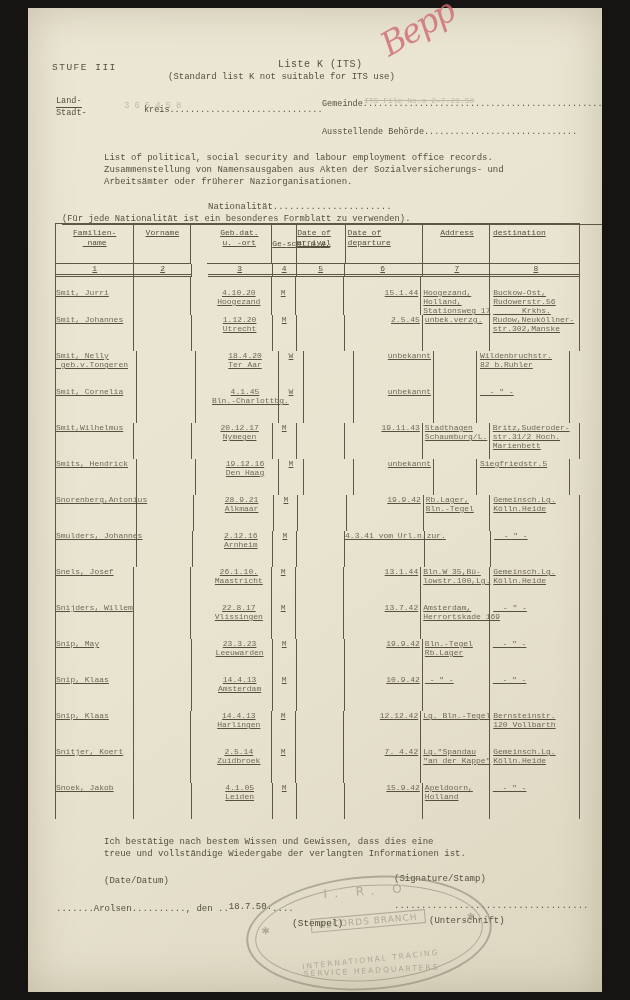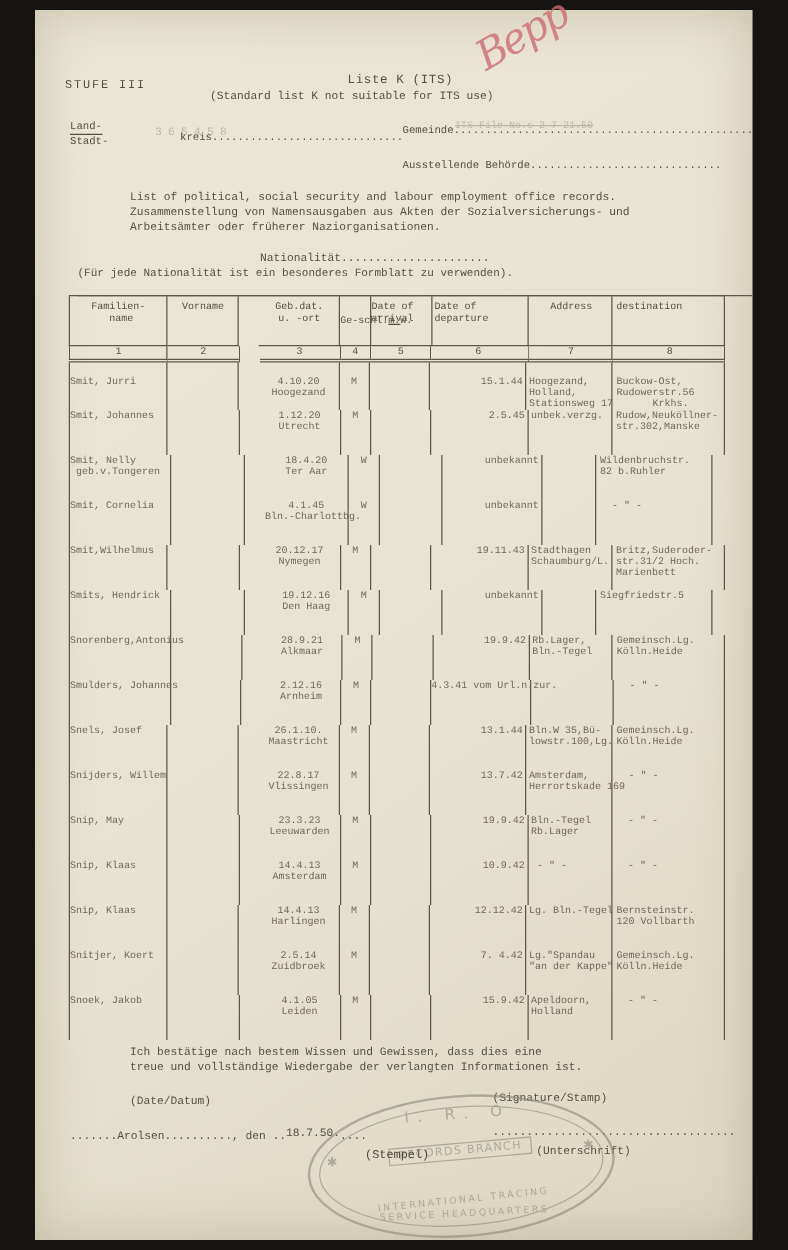--- a/index.html
+++ b/index.html
@@ -20,23 +20,23 @@
   .land-block .land{border-bottom:1px solid #55503f;display:inline-block;padding-bottom:1px;}
   .land-block .stadt{display:block;}
   .kreis-line{left:72px;top:97px;font-size:8.5px;margin-left:44px;}
   .smudge{opacity:.30;filter:blur(.6px);}
   .kreis-value{left:96px;top:93px;font-size:9px;letter-spacing:5px;}
   .gemeinde-line{left:294px;top:91px;font-size:8.5px;}
   .gemeinde-value{left:336px;top:88px;font-size:8px;text-decoration:line-through;}
   .behoerde-line{left:294px;top:119px;font-size:8.5px;}
   .intro{left:76px;top:144px;font-size:9px;line-height:12px;}
   .nat-line{left:180px;top:194px;font-size:9px;}
-  .note{left:34px;top:206px;width:540px;font-size:8.8px;border-bottom:1px solid #5e5747;padding-bottom:12px;}
-
-  .table{left:27px;top:228px;width:525px;}
+  .note{left:34px;top:206px;width:540px;font-size:8.8px;border-bottom:1px solid #5e5747;padding-bottom:0;}
+
+  .table{left:27px;top:215px;width:525px;text-decoration:underline;}
   .thead,.numrow,.trow{display:flex;}
   .cell{box-sizing:border-box;border-right:1px solid #5e5747;white-space:pre;overflow:visible;}
   .c1{width:82px;border-left:1px solid #5e5747;}
   .c2{width:59px;}
   .c3{width:67px;text-align:center;margin-left:16px;}
   .c4{width:25px;text-align:center;}
   .c5{width:50px;}
   .c6{width:80px;text-align:right;padding-right:2px;}
   .c7{width:69px;padding-left:2px;}
   .c8{width:93px;padding-left:3px;}

